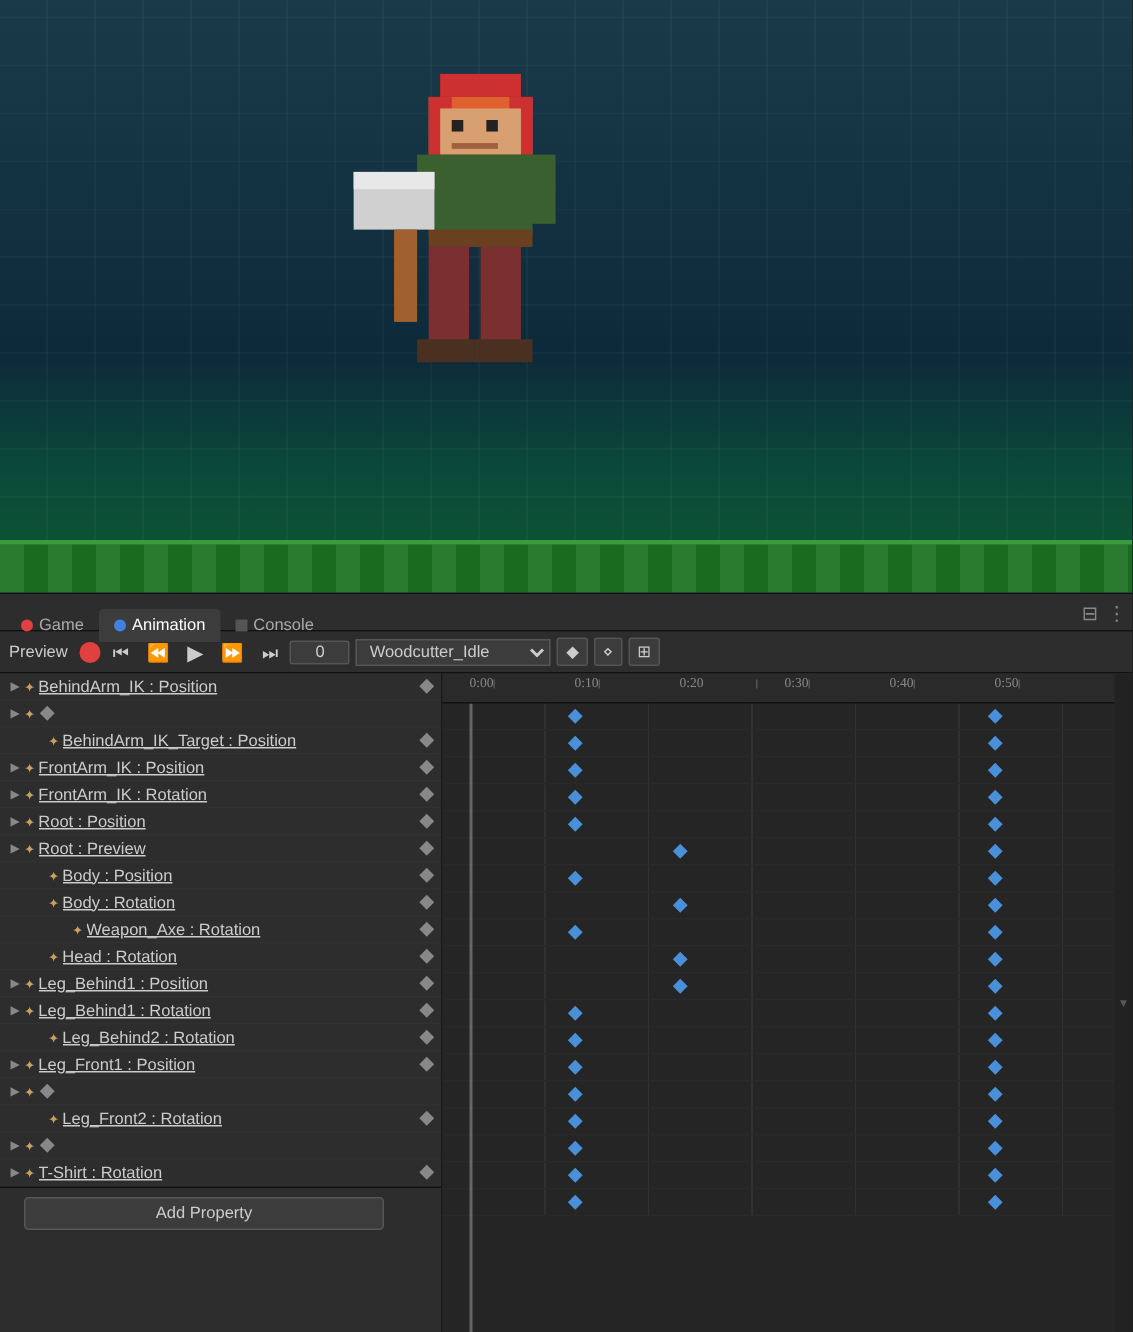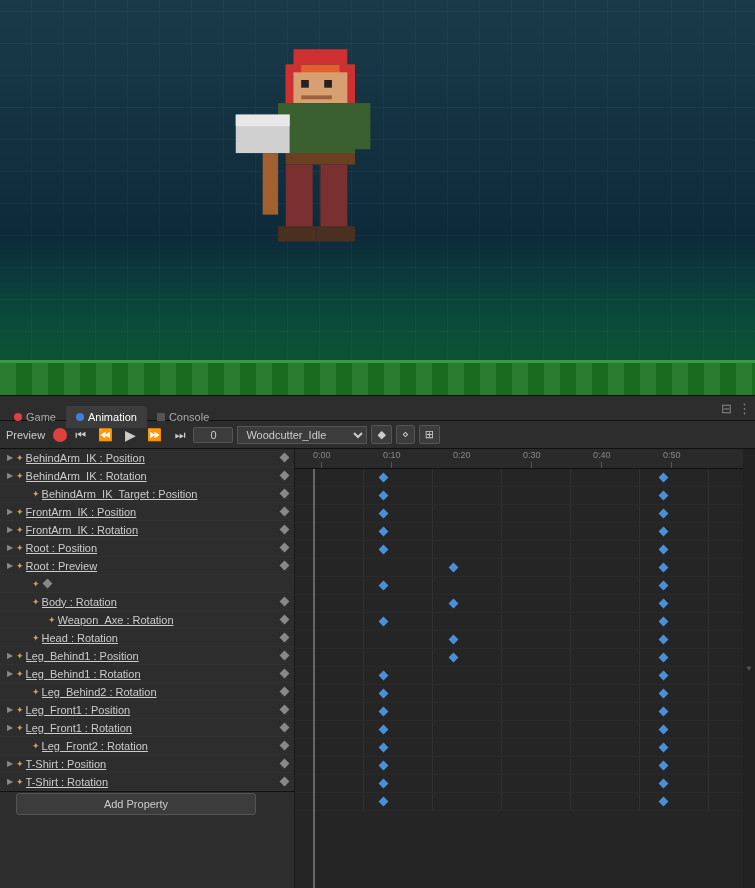--- a/index.html
+++ b/index.html
@@ -280,22 +280,22 @@
       display: flex;
       align-items: center;
       position: relative;
       overflow: hidden;
     }
 
     .ruler-tick {
       position: absolute;
       top: 0;
       display: flex;
-      flex-direction: column;
-      align-items: center;
+      align-items: center;
+      font-family: Liberation Serif, serif;
     }
 
     .ruler-label {
       font-size: 9px;
       color: #888;
       line-height: 1;
       padding-top: 2px;
     }
 
     .ruler-line {
@@ -374,21 +374,21 @@
       font-size: 11px;
       cursor: pointer;
       margin: 6px 8px;
     }
 
     .bottom-strip {
       height: 30px;
       background: #2d2d2d;
       border-top: 1px solid #111;
       display: flex;
-      align-items: flex-end;
+      align-items: flex-start;
       padding: 0 8px;
     }
 
     
     ::-webkit-scrollbar { width: 8px; height: 8px; }
     ::-webkit-scrollbar-track { background: #1e1e1e; }
     ::-webkit-scrollbar-thumb { background: #444; border-radius: 4px; }
 
     
     .timeline-cursor {
@@ -484,21 +484,20 @@
           <span class="arrow">▶</span>
           <span class="bone-icon">✦</span>
           <span class="label">BehindArm_IK : Position</span>
           <span class="diamond-btn">
             <span class="diamond"></span>
           </span>
         </div>
         <div class="tree-row" style="padding-left: 4px;">
           <span class="arrow">▶</span>
           <span class="bone-icon">✦</span>
-          <span class="label">BehindArm_IK : Rotation</span>
           <span class="diamond-btn">
             <span class="diamond"></span>
           </span>
         </div>
         <div class="tree-row" style="padding-left: 20px;">
           <span class="arrow"></span>
           <span class="bone-icon">✦</span>
           <span class="label">BehindArm_IK_Target : Position</span>
           <span class="diamond-btn">
             <span class="diamond"></span>
@@ -532,20 +531,21 @@
           <span class="arrow">▶</span>
           <span class="bone-icon">✦</span>
           <span class="label">Root : Preview</span>
           <span class="diamond-btn">
             <span class="diamond"></span>
           </span>
         </div>
         <div class="tree-row" style="padding-left: 20px;">
           <span class="arrow"></span>
           <span class="bone-icon">✦</span>
+          <span class="label">Body : Position</span>
           <span class="diamond-btn">
             <span class="diamond"></span>
           </span>
         </div>
         <div class="tree-row" style="padding-left: 20px;">
           <span class="arrow"></span>
           <span class="bone-icon">✦</span>
           <span class="label">Body : Rotation</span>
           <span class="diamond-btn">
             <span class="diamond"></span>
@@ -595,37 +595,35 @@
           <span class="arrow">▶</span>
           <span class="bone-icon">✦</span>
           <span class="label">Leg_Front1 : Position</span>
           <span class="diamond-btn">
             <span class="diamond"></span>
           </span>
         </div>
         <div class="tree-row" style="padding-left: 4px;">
           <span class="arrow">▶</span>
           <span class="bone-icon">✦</span>
-          <span class="label">Leg_Front1 : Rotation</span>
           <span class="diamond-btn">
             <span class="diamond"></span>
           </span>
         </div>
         <div class="tree-row" style="padding-left: 20px;">
           <span class="arrow"></span>
           <span class="bone-icon">✦</span>
           <span class="label">Leg_Front2 : Rotation</span>
           <span class="diamond-btn">
             <span class="diamond"></span>
           </span>
         </div>
         <div class="tree-row" style="padding-left: 4px;">
           <span class="arrow">▶</span>
           <span class="bone-icon">✦</span>
-          <span class="label">T-Shirt : Position</span>
           <span class="diamond-btn">
             <span class="diamond"></span>
           </span>
         </div>
         <div class="tree-row" style="padding-left: 4px;">
           <span class="arrow">▶</span>
           <span class="bone-icon">✦</span>
           <span class="label">T-Shirt : Rotation</span>
           <span class="diamond-btn">
             <span class="diamond"></span>

